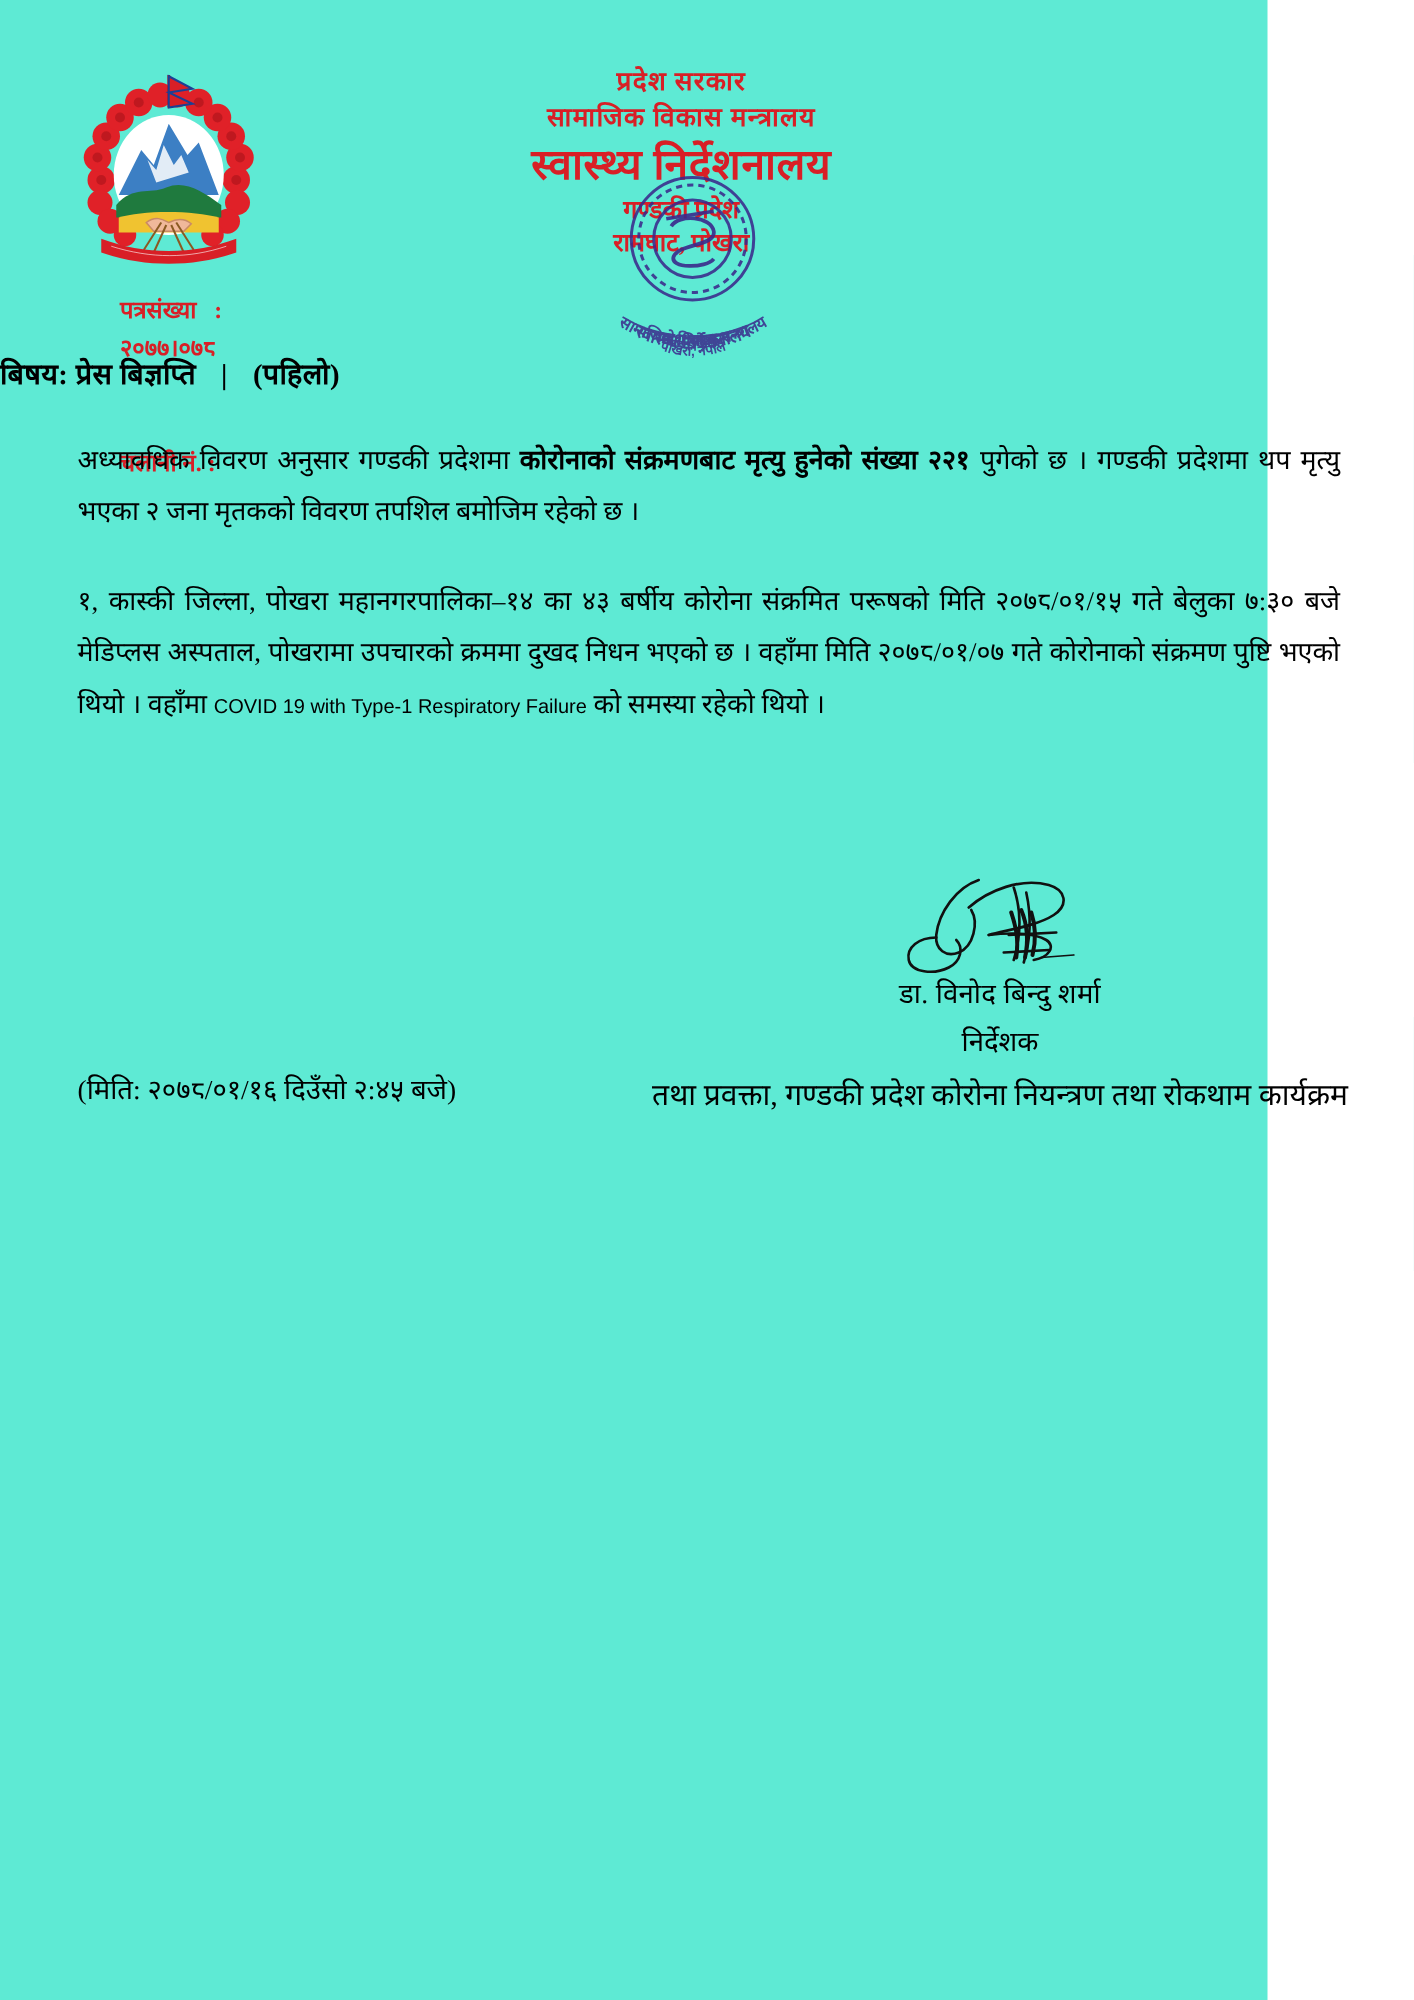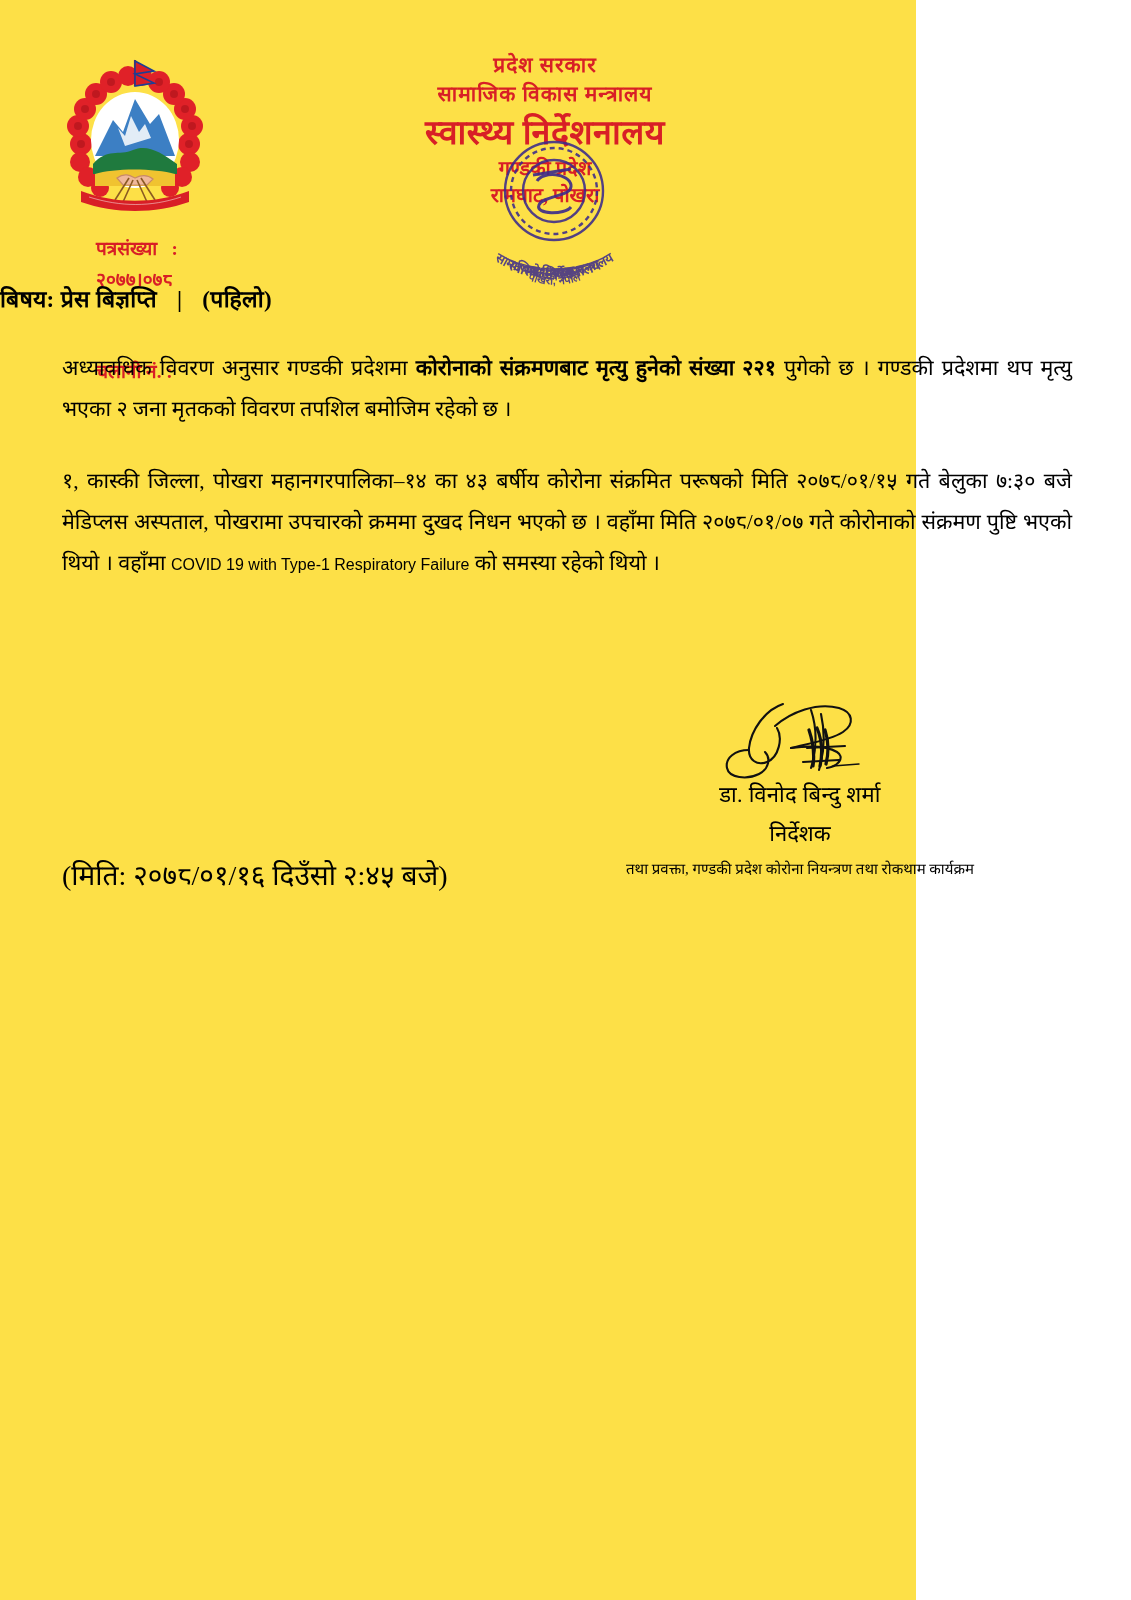--- a/index.html
+++ b/index.html
@@ -12,23 +12,23 @@
     width: 1131px;
     height: 1600px;
     position: relative;
     font-family: "Liberation Serif", "DejaVu Serif", serif;
     color: #000000;
     overflow: hidden;
   }
 
   .page {
     position: relative;
-    width: 916px;
+    width: 1014px;
     height: 1600px;
-    background: #fde047;
+    background: #5eead4;
   }
 
   
   .header {
     position: relative;
     height: 270px;
   }
 
   .emblem {
     position: absolute;
@@ -158,30 +158,30 @@
   .sign-name {
     font-size: 22px;
     margin-top: -4px;
     letter-spacing: 0.3px;
   }
   .sign-role {
     font-size: 22px;
     margin-top: 9px;
   }
   .sign-org {
-    font-size: 15px;
+    font-size: 24px;
     margin-top: 11px;
     white-space: nowrap;
   }
 
   .datestamp {
     position: absolute;
     left: 62px;
     top: 855px;
-    font-size: 28px;
+    font-size: 22px;
     white-space: nowrap;
   }
 </style>
 </head>
 <body>
 
 <div class="page">
 
   <div class="header">
 

